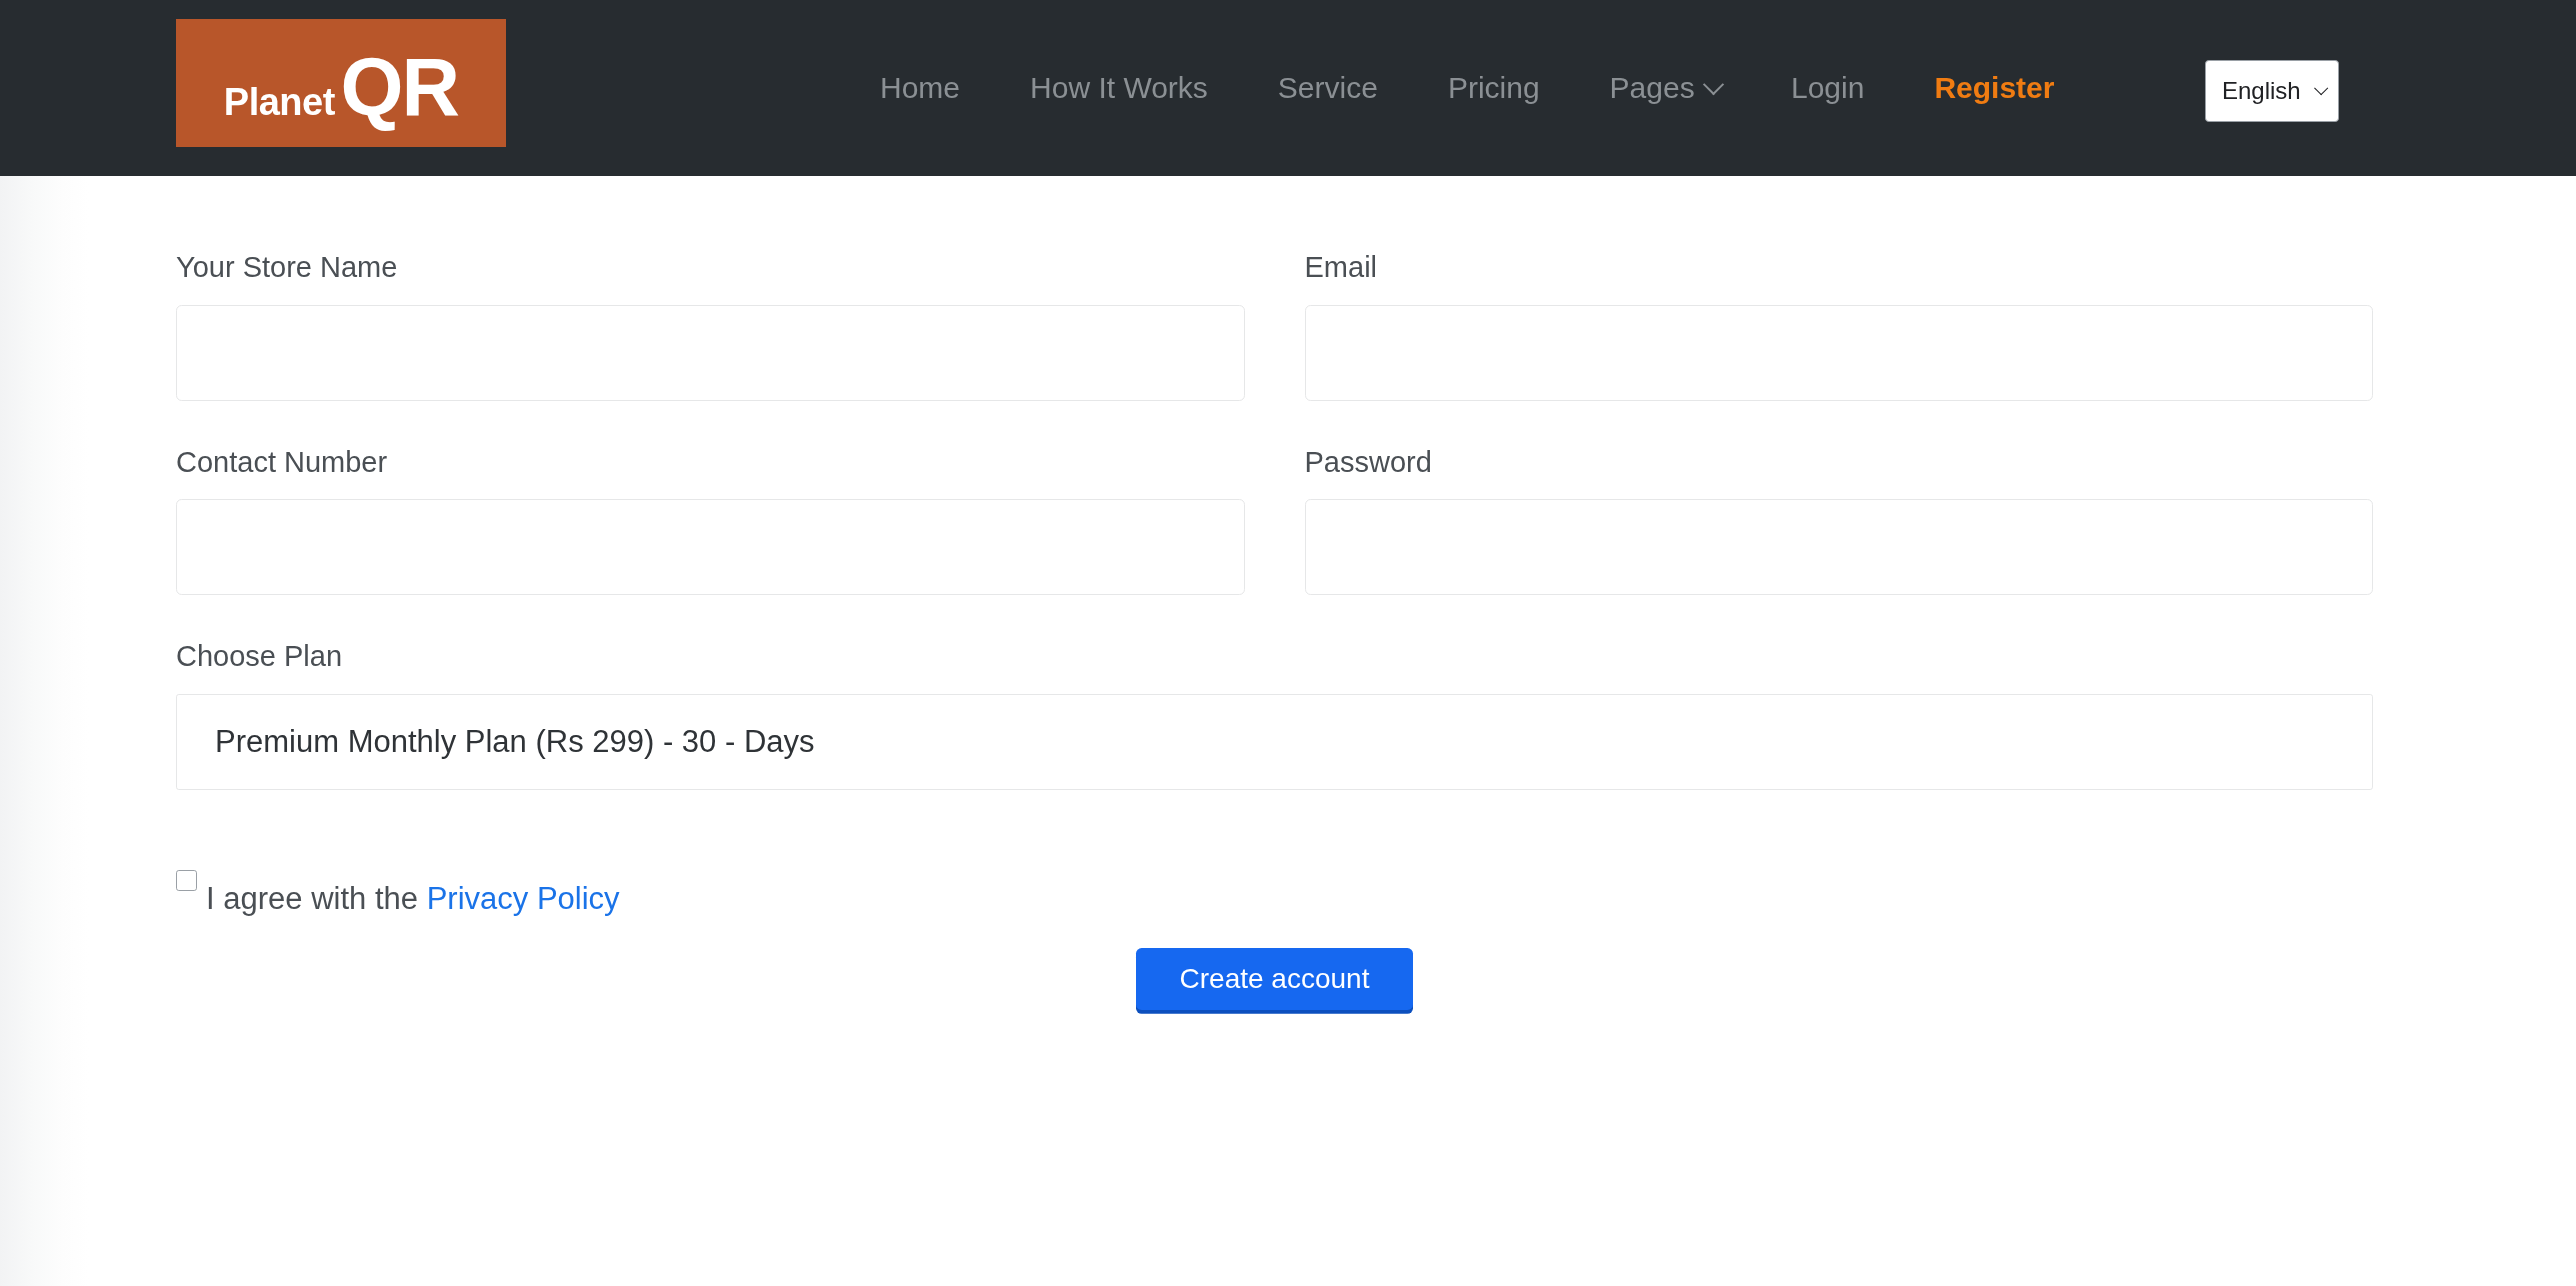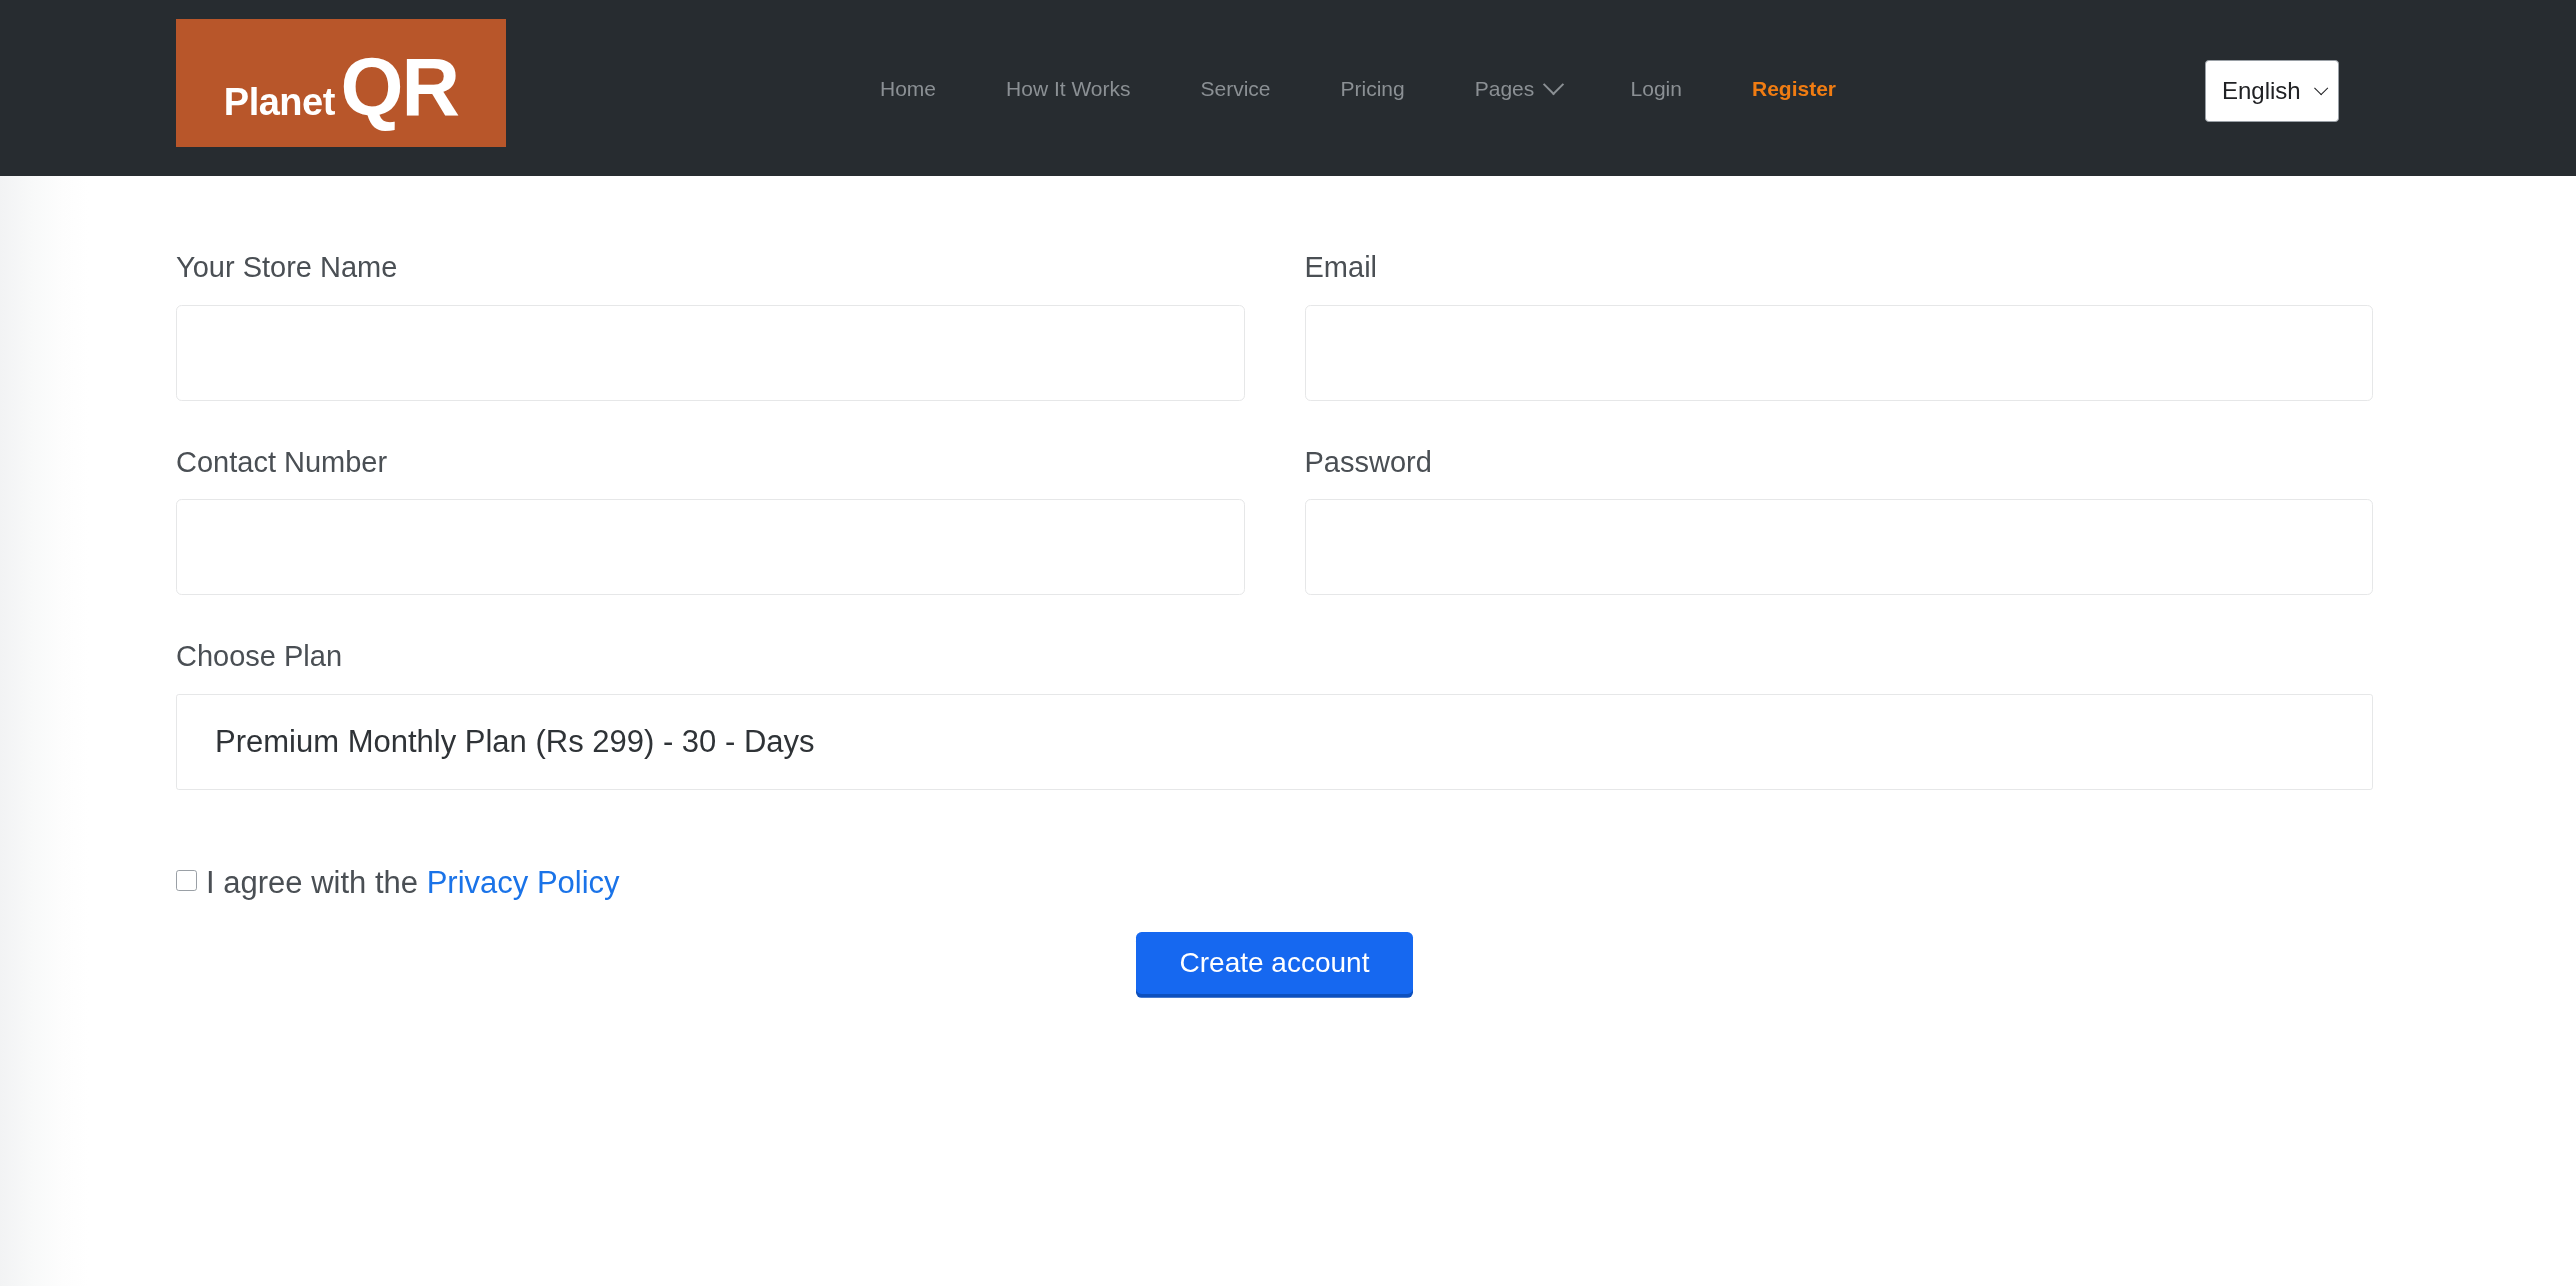--- a/index.html
+++ b/index.html
@@ -82,21 +82,21 @@
     position: absolute;
     left: 845px;
     top: 0;
     height: 176px;
     display: flex;
     align-items: center;
     gap: 0;
   }
   .nav-link {
     color: #8b9094;
-    font-size: 21px;
+    font-size: 30px;
     text-decoration: none;
     padding: 0 35px;
     line-height: 1;
     display: flex;
     align-items: center;
     gap: 11.3px;
     cursor: pointer;
     white-space: nowrap;
   }
   .nav-link.accent { color: #f07c12; font-weight: bold; }
@@ -209,20 +209,21 @@
     background: #ffffff;
     cursor: pointer;
     flex: none;
   }
   .agree-text {
     font-size: 31px;
     color: #4a4f54;
     line-height: 1;
     margin-left: 9.4px;
     white-space: nowrap;
+    margin-top: 16px;
   }
   .agree-link {
     color: #1a73e8;
     text-decoration: none;
     cursor: pointer;
   }
 
   .btn-row {
     display: flex;
     justify-content: center;

